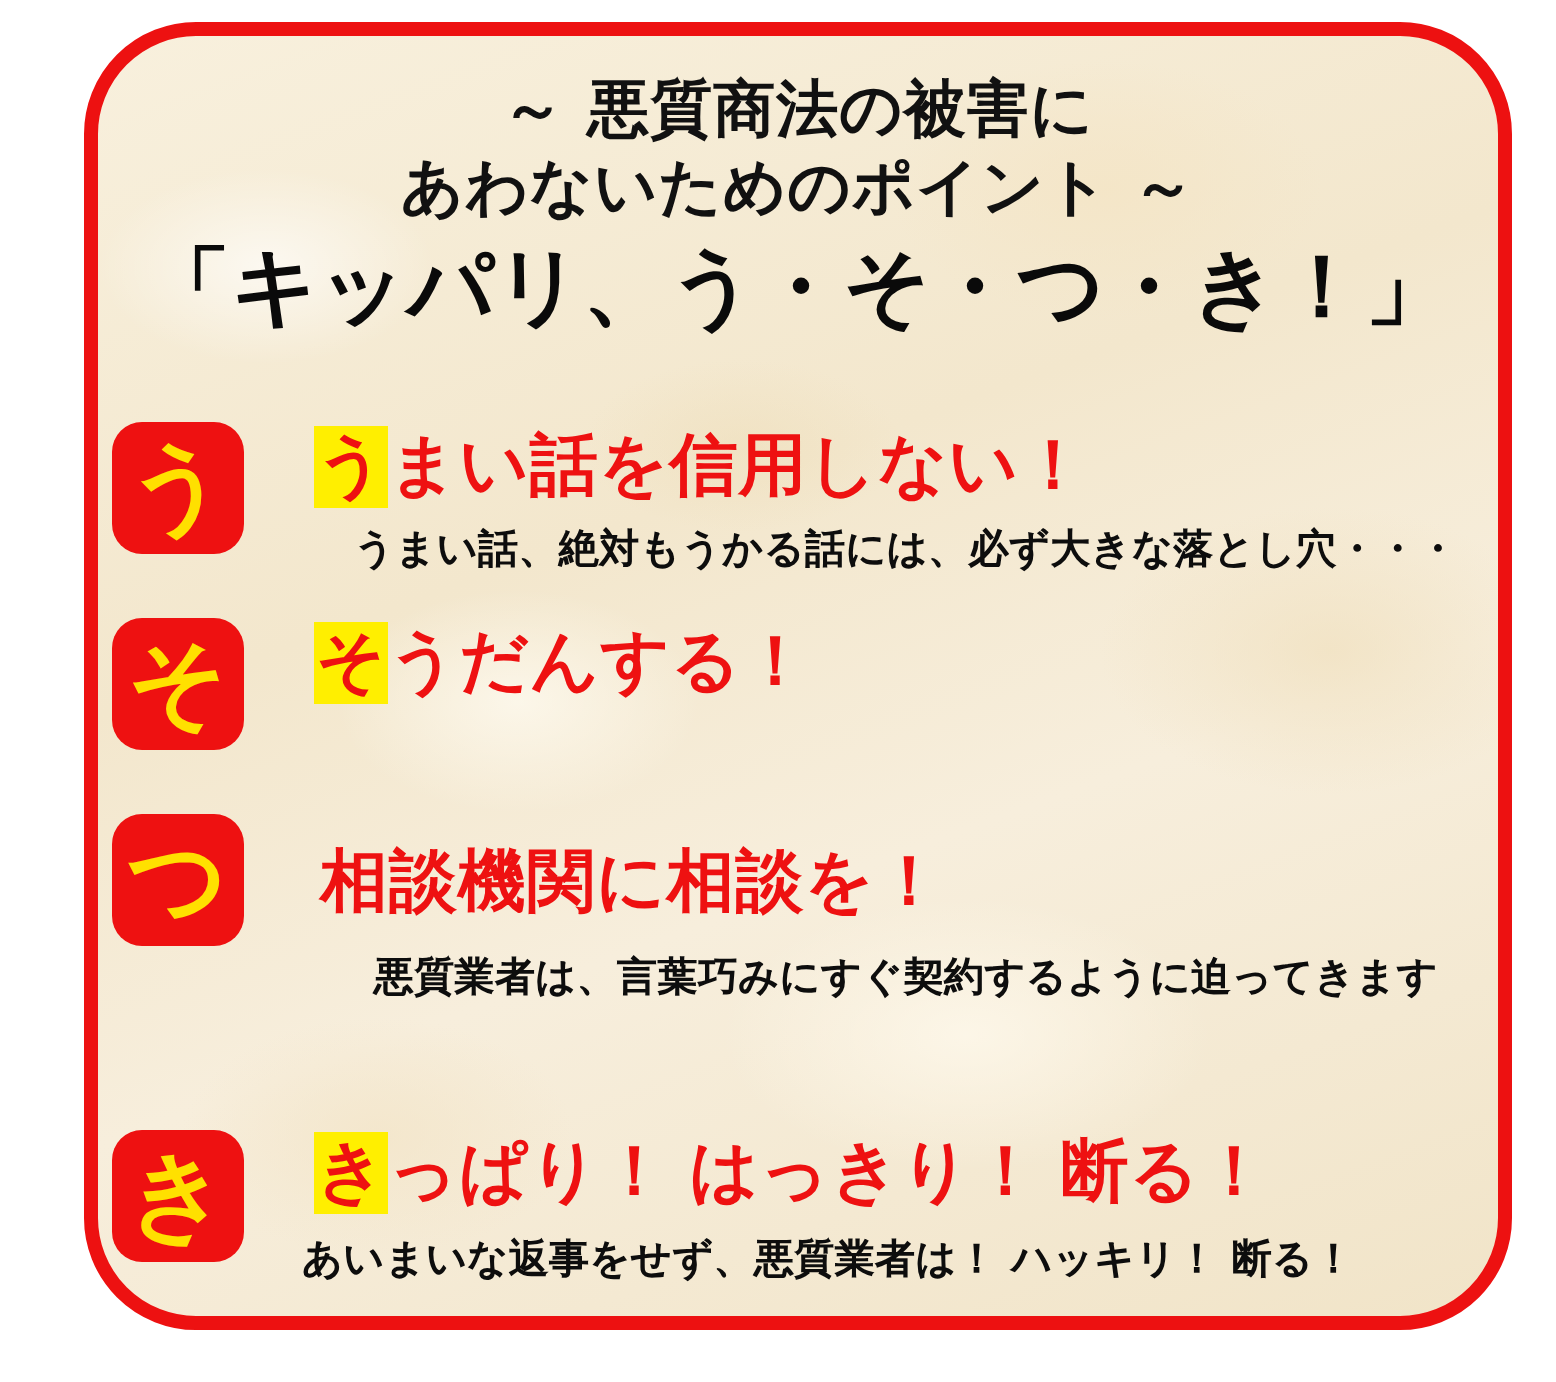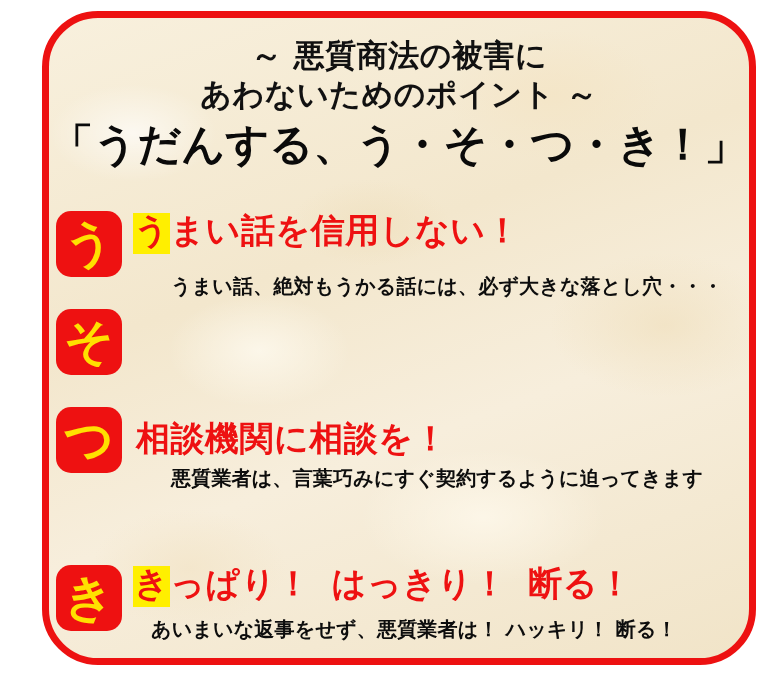--- a/index.html
+++ b/index.html
@@ -97,27 +97,28 @@
     font-size: 49px;
     line-height: 66px;
     text-align: center;
     box-sizing: border-box;
   }
   .point-body {
     margin-left: 84px;
     padding-right: 14px;
   }
   .headline {
-    font-family: Liberation Mono, monospace;
+    font-family: Liberation Sans, sans-serif;
     font-weight: bold;
     font-size: 34px;
     line-height: 46px;
     color: #ee1111;
     white-space: nowrap;
     letter-spacing: 0.5px;
+    margin-left: 24px;
   }
   .headline .hl {
     background: #ffef00;
     color: #ee1111;
     padding: 1px 1px 2px 1px;
   }
   .headline.plain {
     padding-left: 3px;
   }
   .subtext {
@@ -141,49 +142,50 @@
   .row-1 .badge { top: 22px; }
   .row-2 .badge { top: 22px; }
   .row-3 .badge { top: 20px; }
 
   .row-0 .point-body { padding-top: 21px; }
   .row-1 .point-body { padding-top: 21px; }
   .row-2 .point-body { padding-top: 21px; }
   .row-3 .point-body { padding-top: 18px; }
 
   .row-2 .headline.plain { margin-top: 12px; }
-  .row-2 .subtext { margin-top: 0; }
-  .row-0 .subtext, .row-1 .subtext { margin-top: 16px; }
+  .row-2 .subtext { margin-top: 10px; text-align: center; }
+  .row-0 .subtext, .row-1 .subtext { margin-top: 4px; text-align: center; }
   .row-3 .subtext { margin-top: 6px; padding-left: 18px; }
 </style>
 </head>
 <body>
 
 <div id="poster">
   <div class="card">
 
     <div class="heading">
       <div class="head-line">～ 悪質商法の被害に</div>
       <div class="head-line">あわないためのポイント ～</div>
-      <div class="title-main">「うだんする、う・そ・つ・き！」</div>
+      <div class="title-main">「キッパリ、う・そ・つ・き！」</div>
     </div>
 
     <div class="points">
 
       <div class="point row-0">
         <div class="badge">う</div>
         <div class="point-body">
           <div class="headline"><span class="hl">う</span><span>まい話を信用しない！</span></div>
           <div class="subtext">うまい話、絶対もうかる話には、必ず大きな落とし穴・・・</div>
         </div>
       </div>
 
       <div class="point row-1">
         <div class="badge">そ</div>
         <div class="point-body">
+          <div class="headline"><span class="hl">そ</span><span>うだんする！</span></div>
         </div>
       </div>
 
       <div class="point row-2">
         <div class="badge">つ</div>
         <div class="point-body">
           <div class="headline plain">相談機関に相談を！</div>
           <div class="subtext">悪質業者は、言葉巧みにすぐ契約するように迫ってきます</div>
         </div>
       </div>

